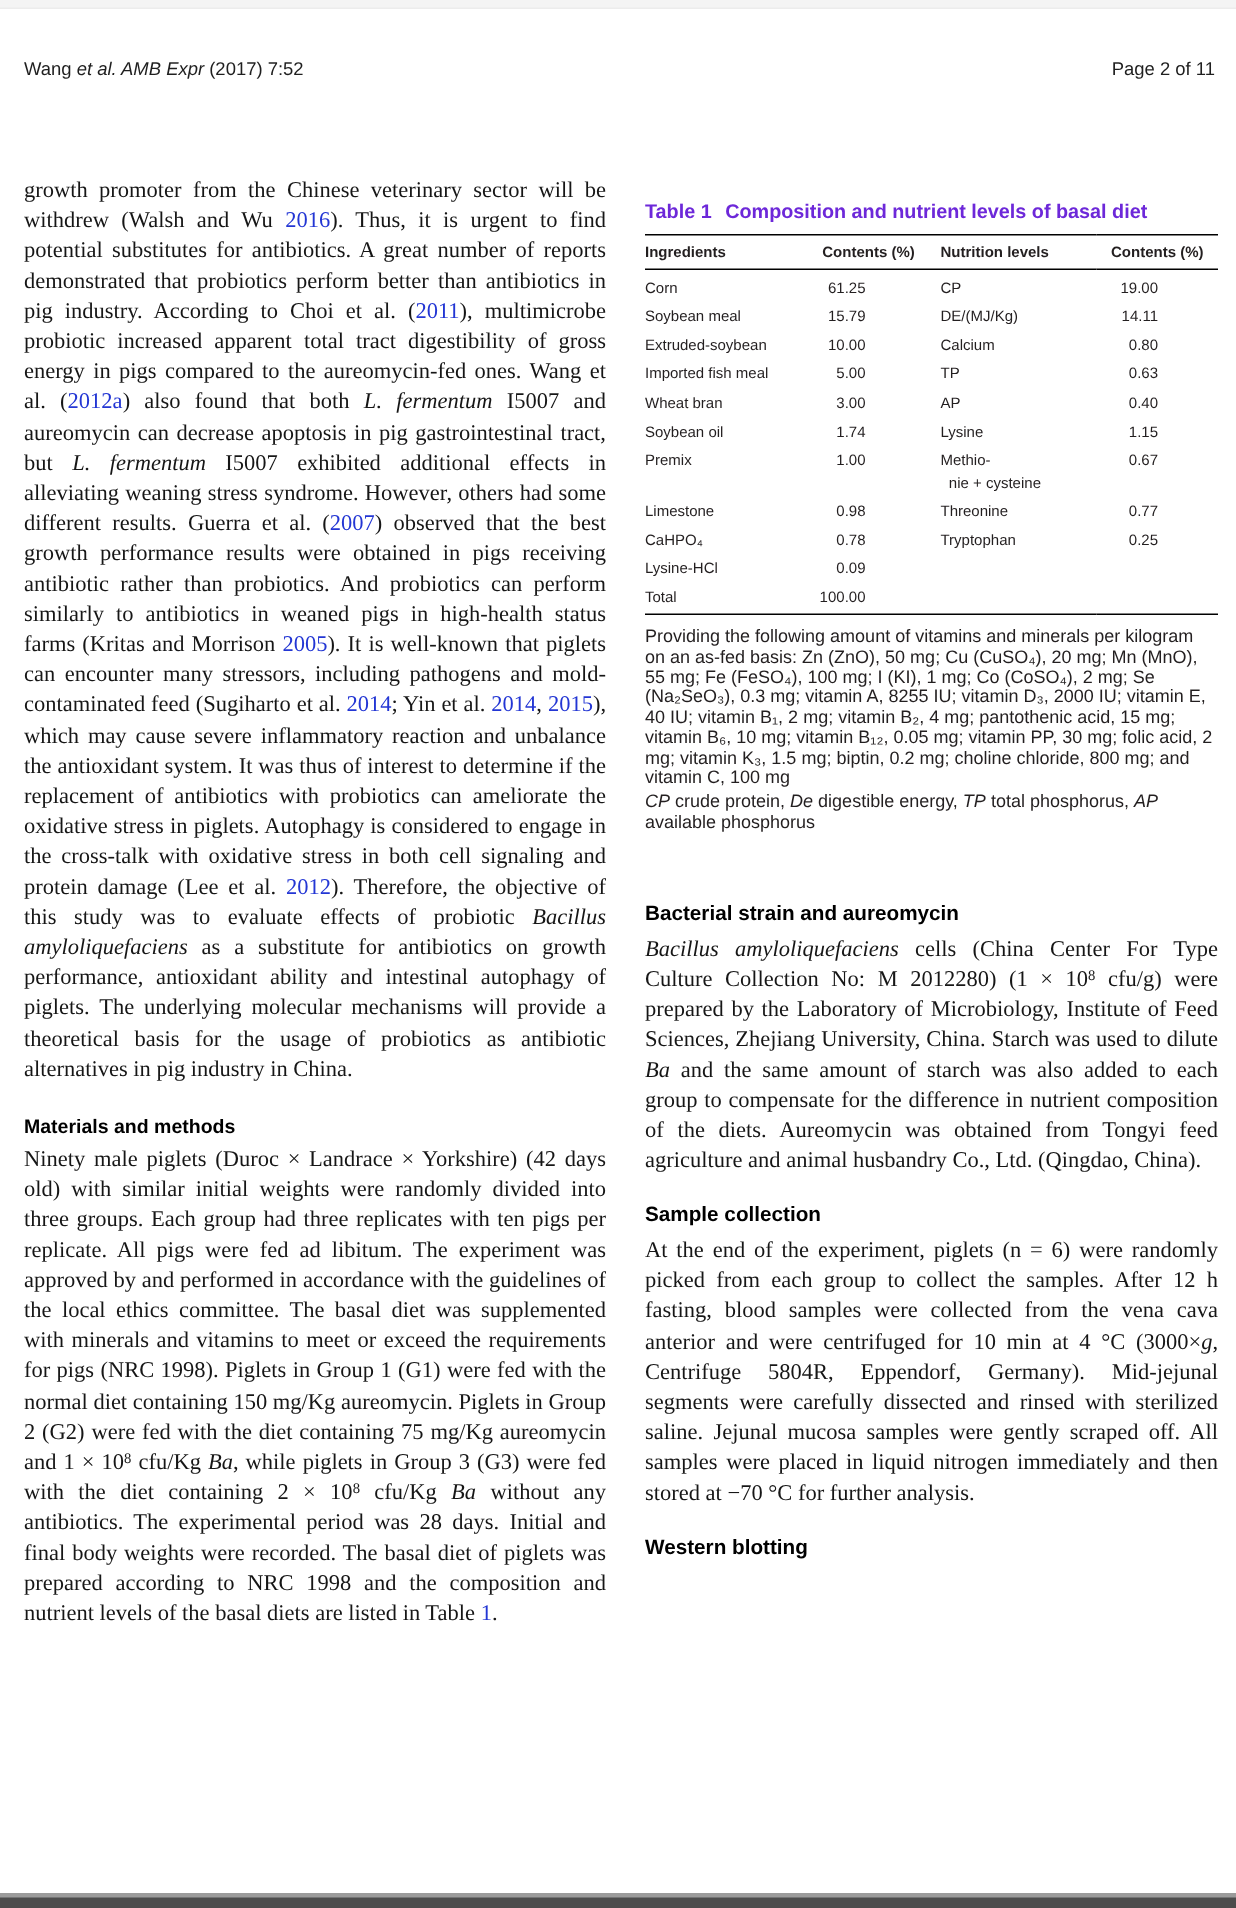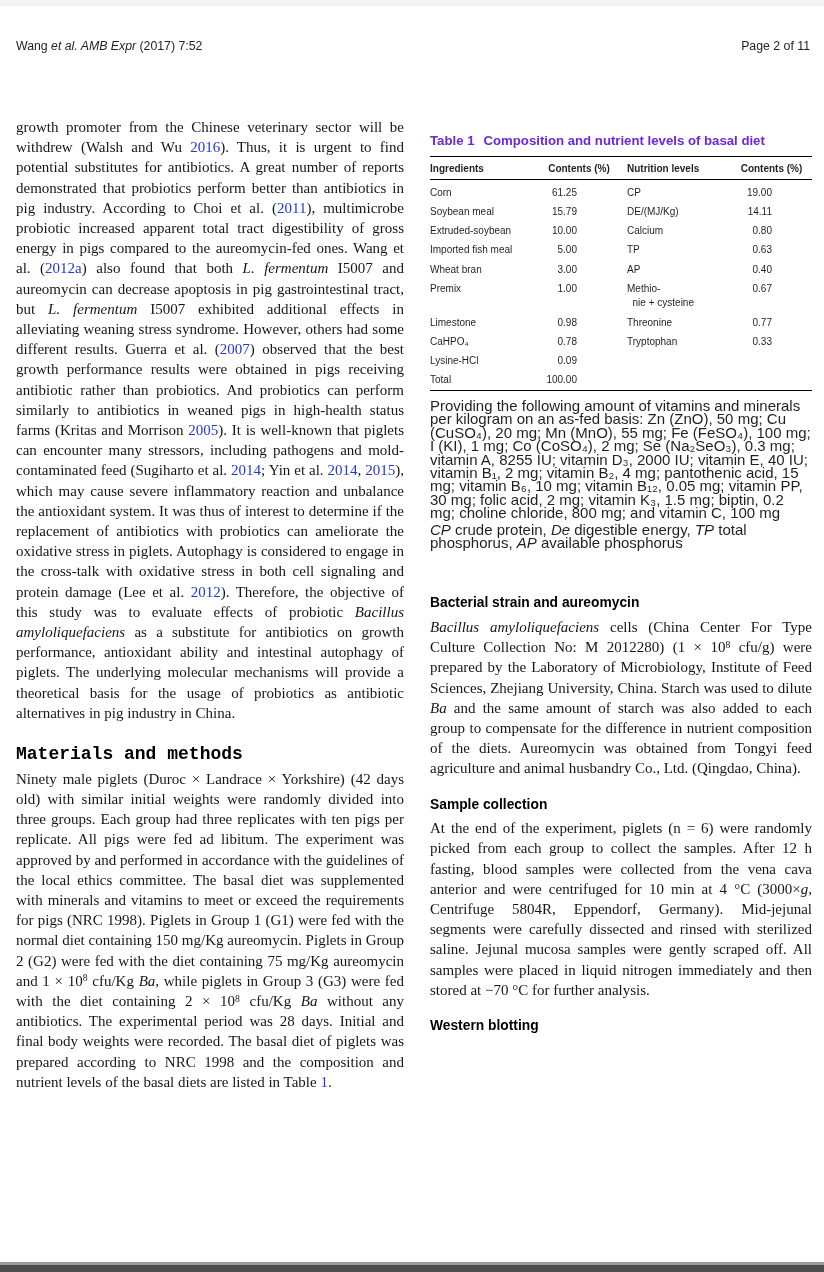--- a/index.html
+++ b/index.html
@@ -13,21 +13,21 @@
   .rh-left .rt-i{font-style:italic;}
 
   .col-left{position:absolute;left:16px;top:117px;width:388px;}
   .col-right{position:absolute;left:430px;top:131px;width:382px;}
 
   p.body{font-size:15px;line-height:20.2px;text-align:justify;margin:0;color:#161616;}
   .rt-i{font-style:italic;text-align:right;}
   .rt-link{color:#2336d4;}
   .rt-sup{font-size:0.65em;position:relative;top:-0.45em;line-height:0;}
 
-  h2.sec{font-family:Liberation Mono, monospace;font-weight:bold;font-size:18px;line-height:1.15;
+  h2.sec{font-family:Liberation Sans, sans-serif;font-weight:bold;font-size:13px;line-height:1.15;
          color:#000;margin:21px 0 4px 0;}
   h3.sub{font-family:"Liberation Sans",sans-serif;font-weight:bold;font-size:13.8px;line-height:1.2;
          color:#000;margin:0 0 5px 0;}
   .col-right h3.sub{margin-top:18px;margin-bottom:5px;}
   .col-right .section.first{margin-top:46px;}
 
   .tbl-title{font-family:"Liberation Sans",sans-serif;font-weight:bold;font-size:13.2px;line-height:1.2;
          color:#6d28d9;margin:2px 0 7px 0;}
   .tbl-title .t-label{margin-right:9px;}
 
@@ -37,21 +37,21 @@
          border-top:1.2px solid #000;border-bottom:1px solid #000;}
   table.diet thead th.col1,table.diet thead th.col3{text-align:center;}
   table.diet thead th.col2{padding-left:11px;}
   table.diet tbody{border-bottom:1px solid #000;}
   table.diet tbody tr:first-child td{padding-top:6px;}
   table.diet td{vertical-align:top;padding:2.3px 0;line-height:14.6px;white-space:pre-wrap;}
   table.diet td.col1{text-align:right;padding-right:39px;}
   table.diet td.col2{padding-left:11px;}
   table.diet td.col3{text-align:right;padding-right:40px;}
 
-  .tbl-note{font-family:"Liberation Sans",sans-serif;font-size:15px;line-height:13.4px;
+  .tbl-note{font-family:"Liberation Sans",sans-serif;font-size:12px;line-height:13.4px;
          color:#231f20;margin-top:8px;text-align:left;}
   .tbl-note2{margin-top:3px;}
 </style>
 </head>
 <body>
 
 <div id="page">
   <div id="top-strip"></div>
 
   <div class="running-head">
@@ -110,37 +110,43 @@
             <td class="col2">TP</td>
             <td class="col3">0.63</td>
           </tr>
           <tr>
             <td class="col0">Wheat bran</td>
             <td class="col1">3.00</td>
             <td class="col2">AP</td>
             <td class="col3">0.40</td>
           </tr>
           <tr>
+            <td class="col0">Soybean oil</td>
+            <td class="col1">1.74</td>
+            <td class="col2">Lysine</td>
+            <td class="col3">1.15</td>
+          </tr>
+          <tr>
             <td class="col0">Premix</td>
             <td class="col1">1.00</td>
             <td class="col2">Methio-
 &nbsp;&nbsp;nie + cysteine</td>
             <td class="col3">0.67</td>
           </tr>
           <tr>
             <td class="col0">Limestone</td>
             <td class="col1">0.98</td>
             <td class="col2">Threonine</td>
             <td class="col3">0.77</td>
           </tr>
           <tr>
             <td class="col0">CaHPO₄</td>
             <td class="col1">0.78</td>
             <td class="col2">Tryptophan</td>
-            <td class="col3">0.33</td>
+            <td class="col3">0.25</td>
           </tr>
           <tr>
             <td class="col0">Lysine-HCl</td>
             <td class="col1">0.09</td>
             <td class="col2"></td>
             <td class="col3"></td>
           </tr>
           <tr>
             <td class="col0">Total</td>
             <td class="col1">100.00</td>

